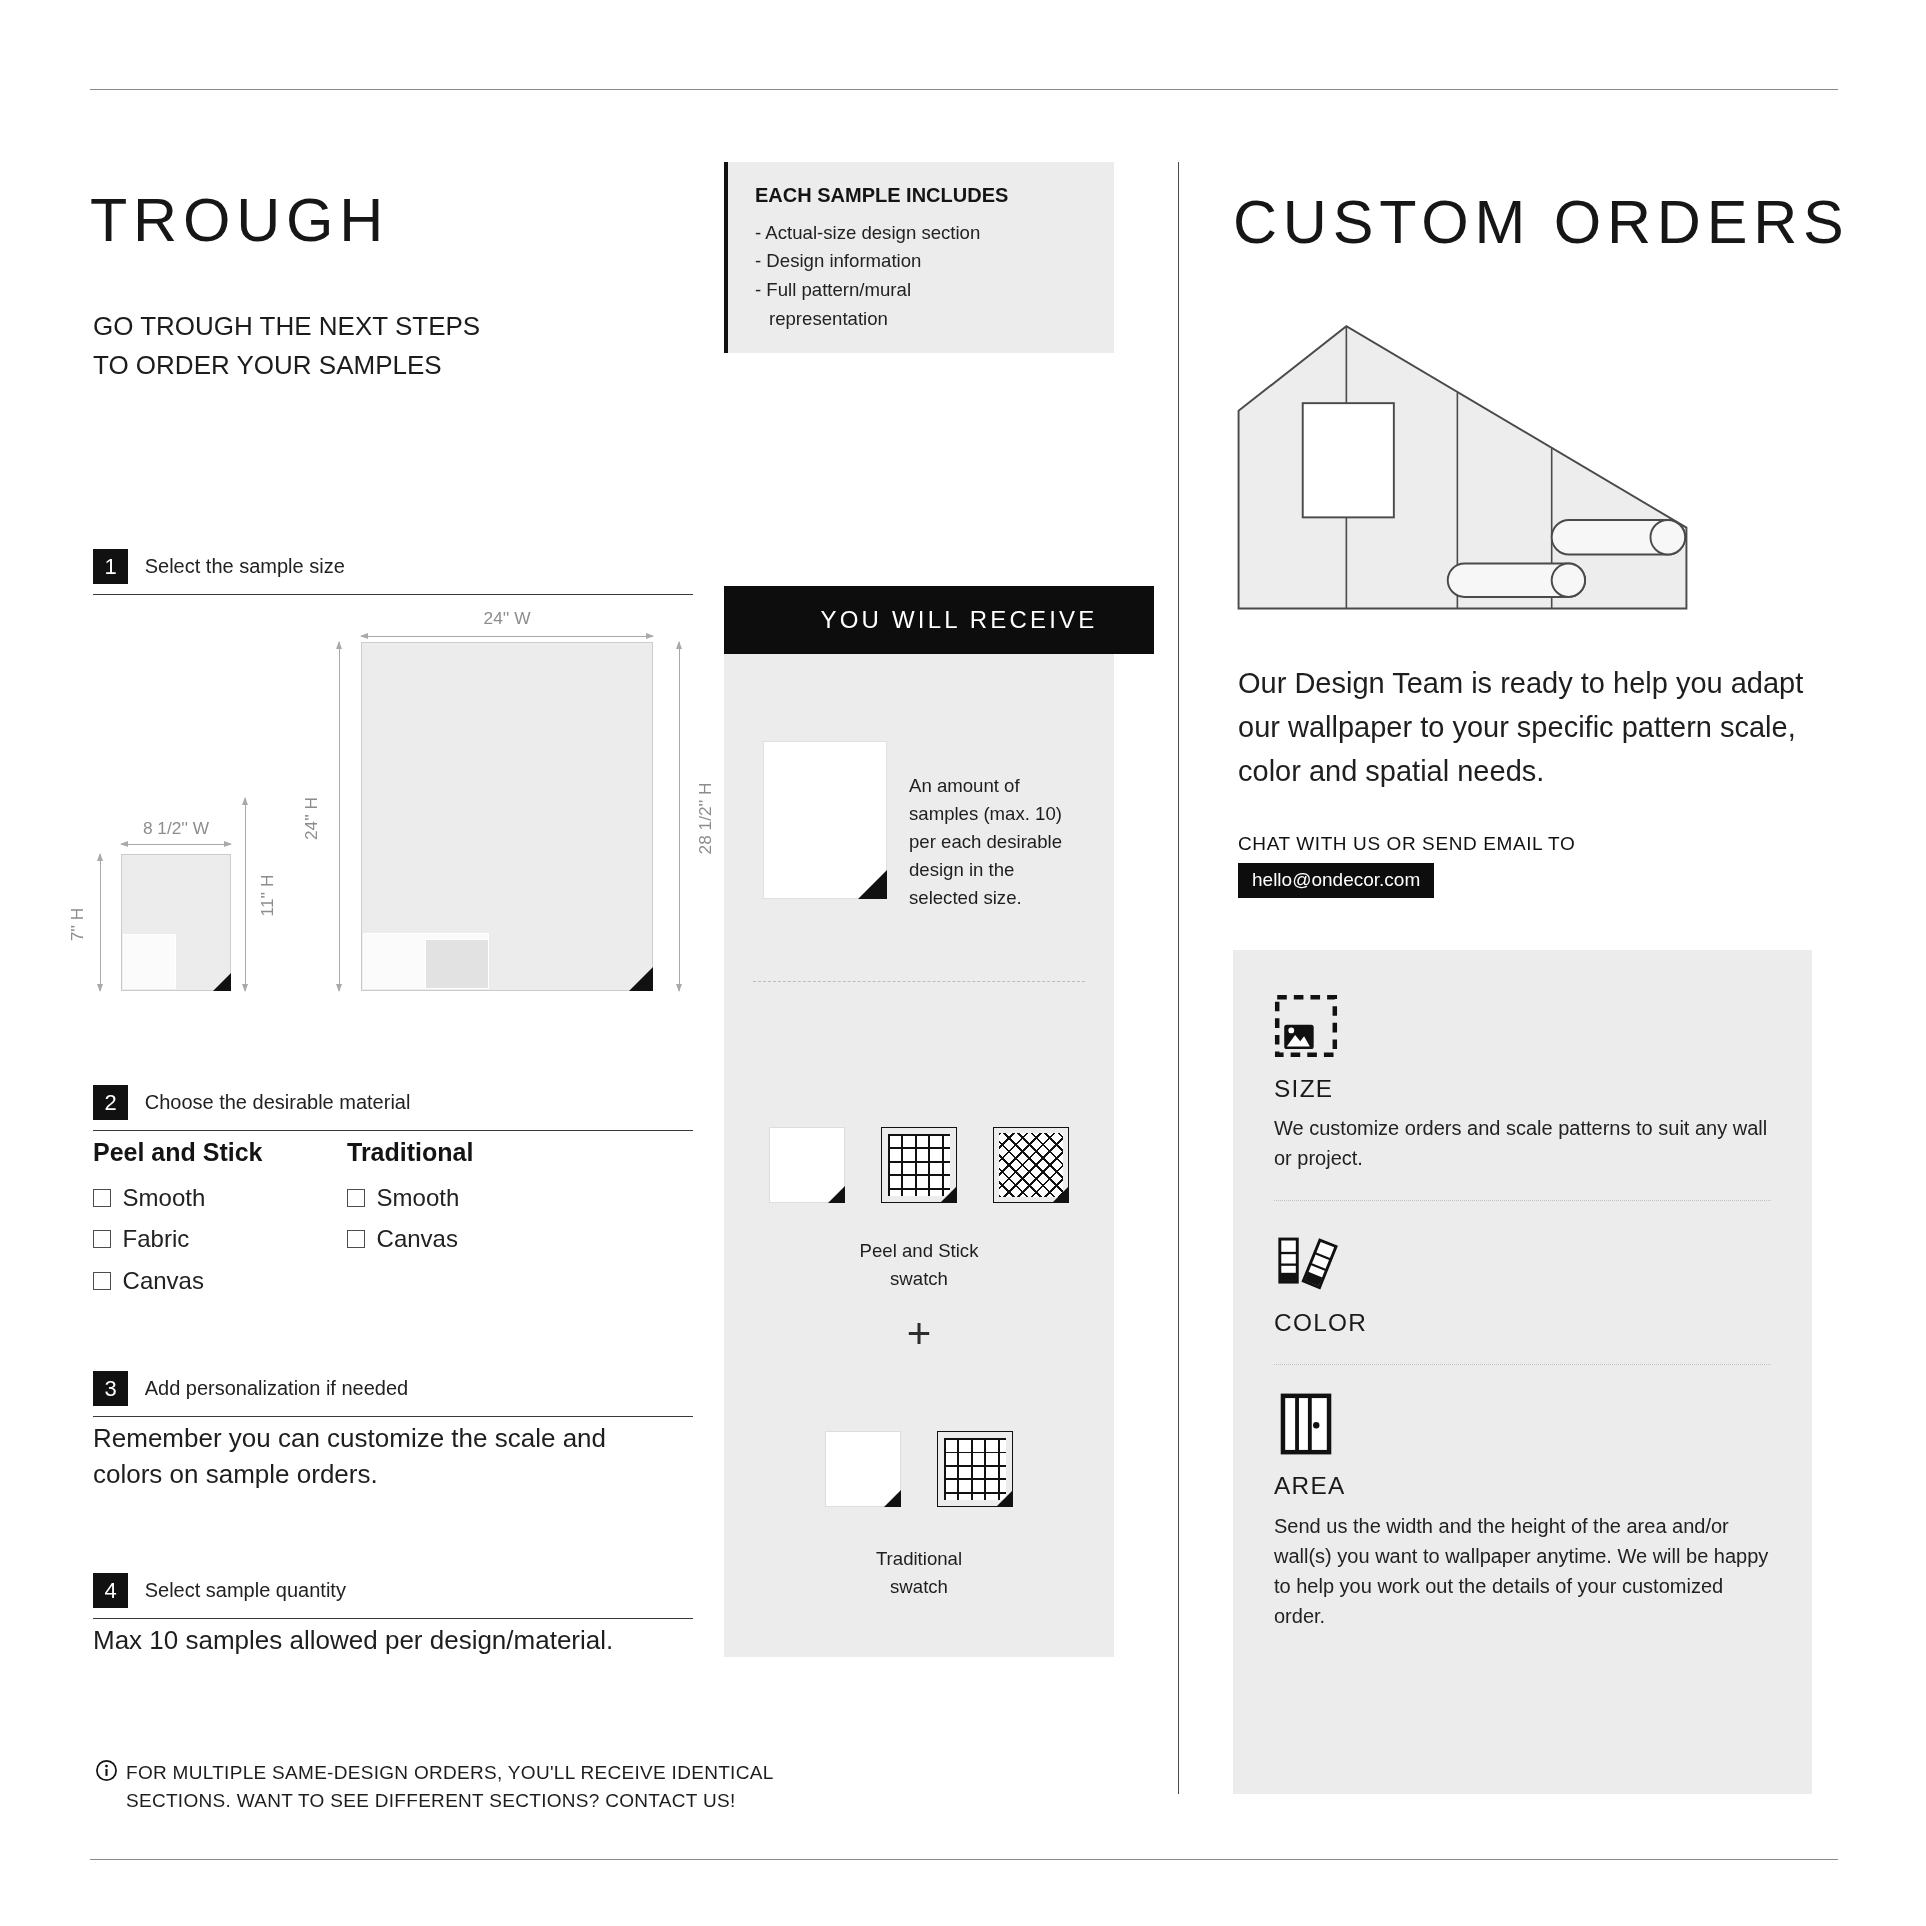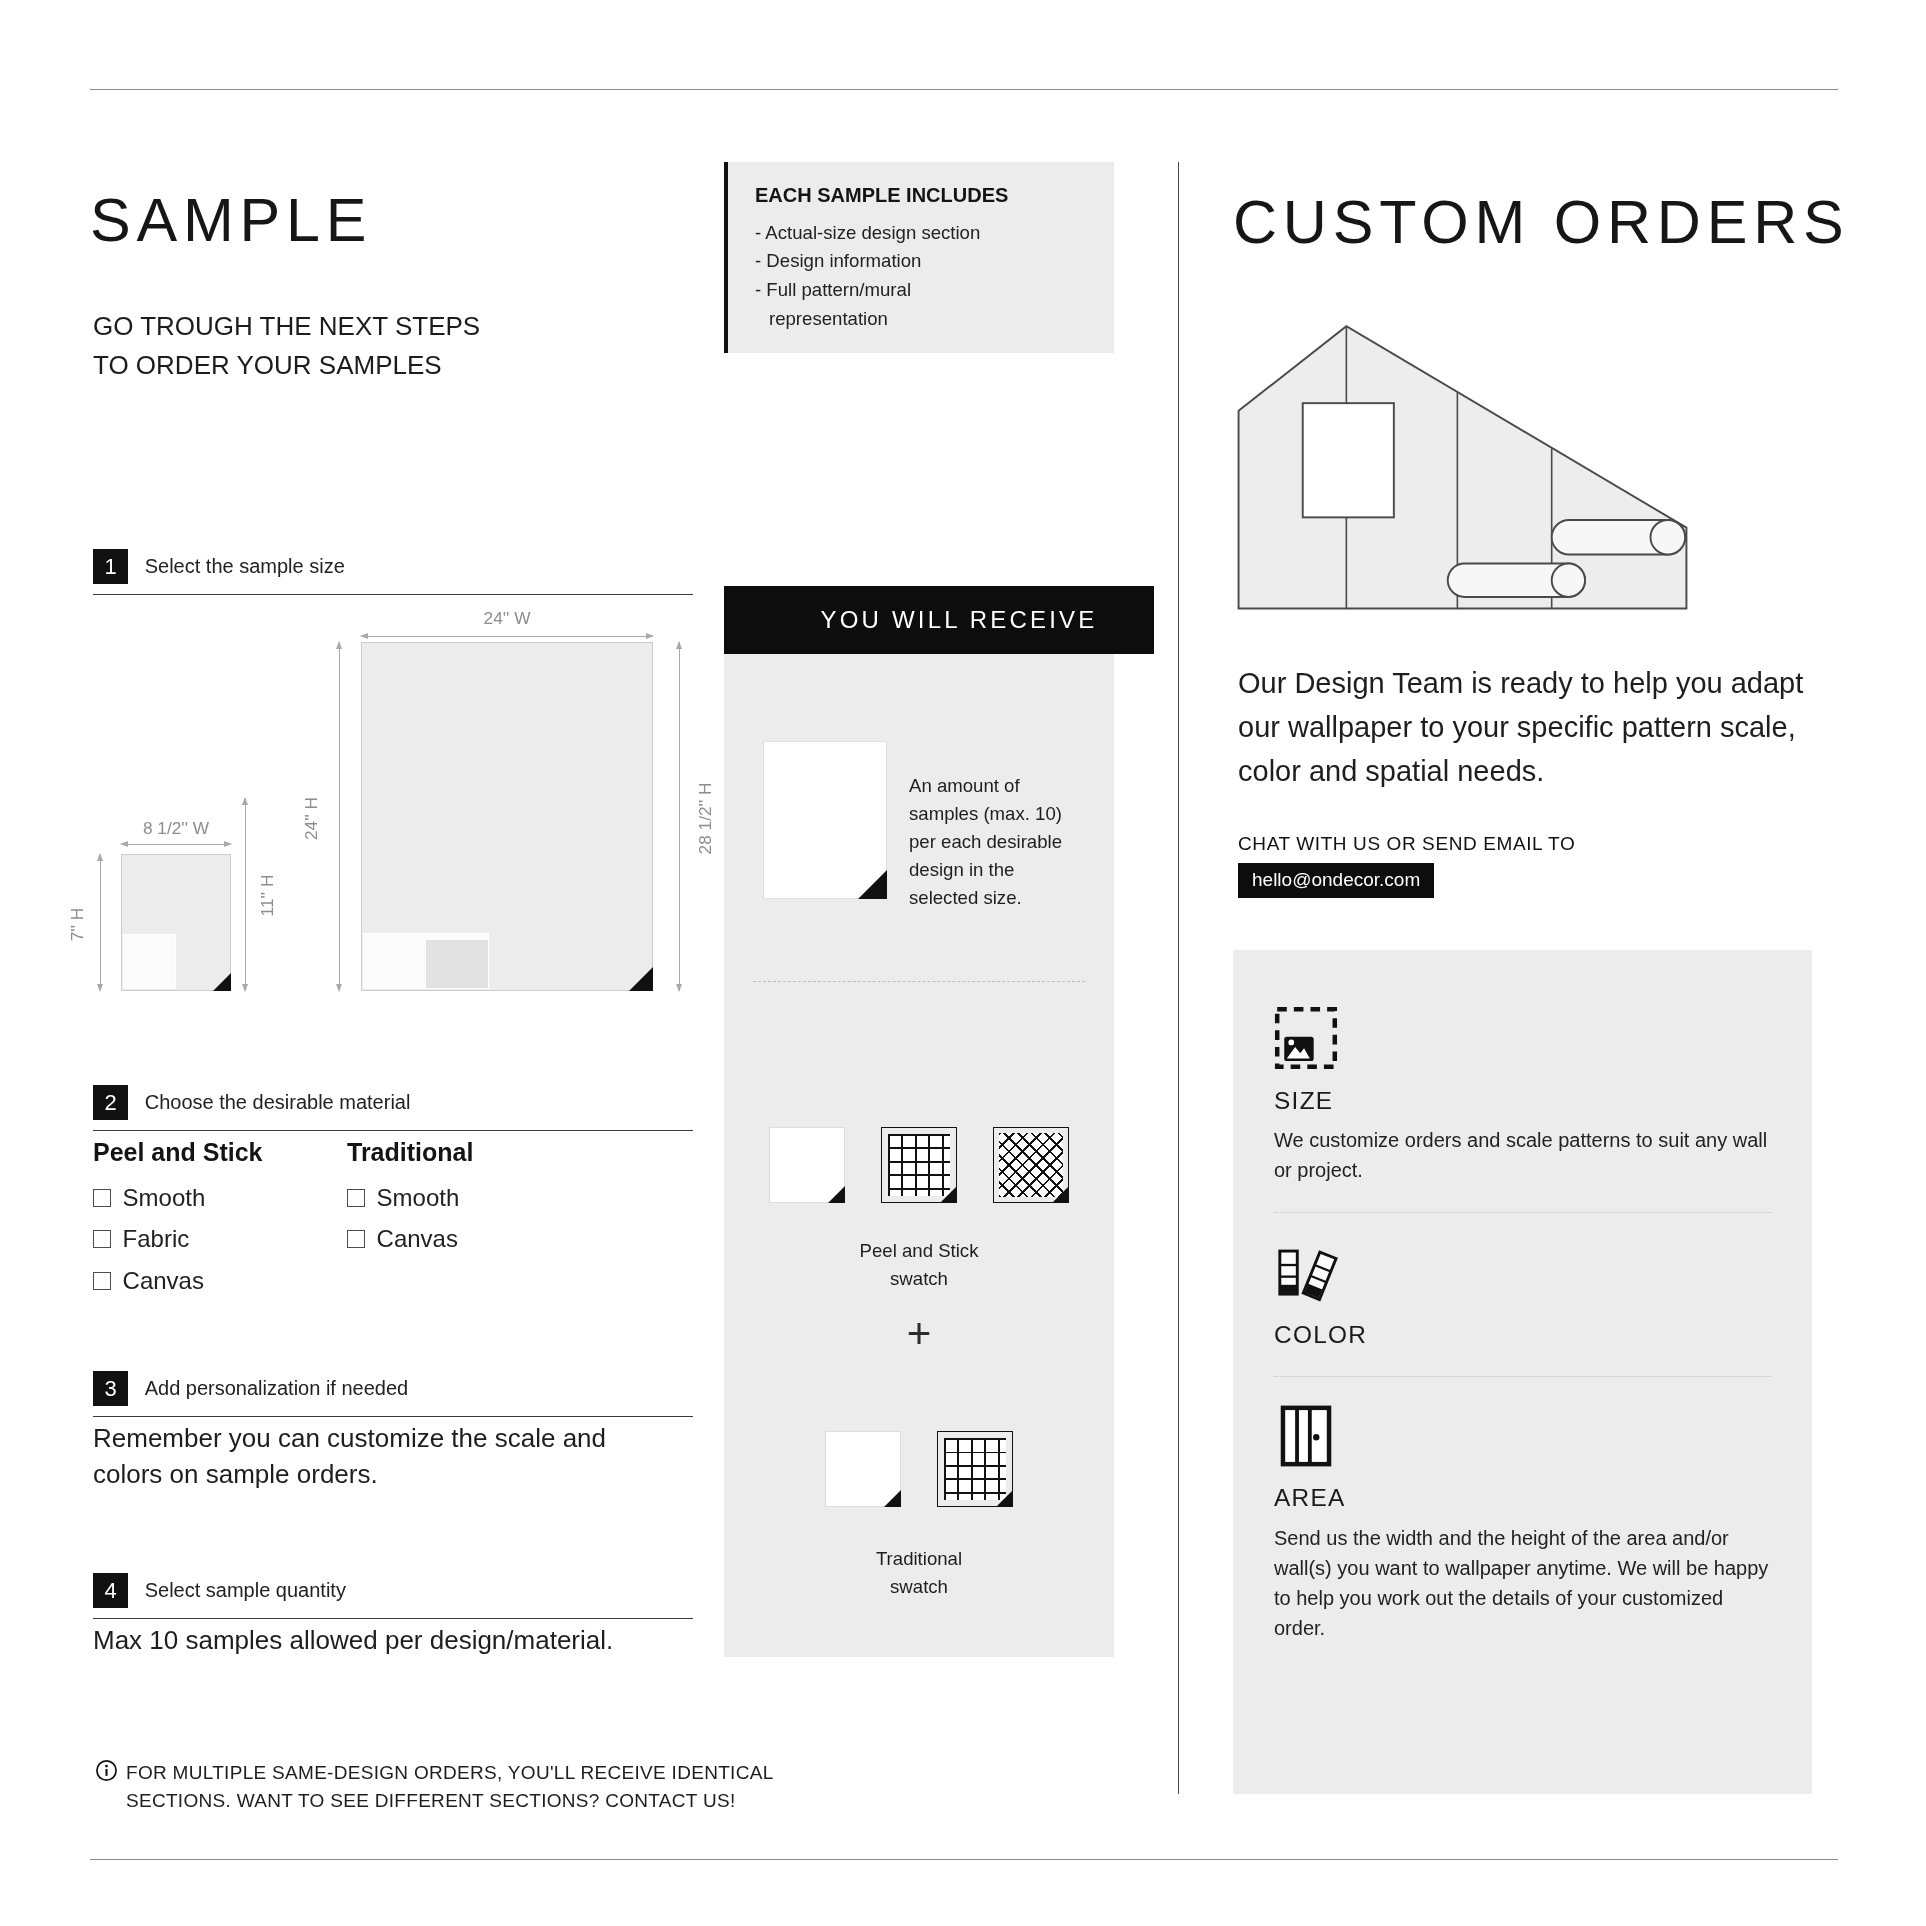--- a/index.html
+++ b/index.html
@@ -112,34 +112,34 @@
   #peel-label{top:583px;} #trad-label{top:891px;}
   #plus{position:absolute;left:0;top:656px;width:100%;text-align:center;font-size:42px;color:#2d2d2d;font-weight:400;}
 
   
   #house{position:absolute;left:1236px;top:321px;width:453px;height:292px;}
   #custom-para{position:absolute;left:1238px;top:661px;width:584px;font-size:29px;line-height:1.52;color:#1e1e1e;}
   #chat-label{position:absolute;left:1238px;top:833px;font-size:19px;letter-spacing:0.6px;color:#111;}
   #email-badge{position:absolute;left:1238px;top:863px;background:#0d0d0d;color:#fff;font-size:19px;
     padding:6.4px 14px;display:inline-block;}
   #custom-panel{position:absolute;left:1233px;top:950px;width:579px;height:844px;background:#ececec;
-    box-sizing:border-box;padding:56px 41px;}
+    box-sizing:border-box;padding:44px 41px;}
   .feature-icon{width:64px;height:64px;display:block;}
   .feature-title{font-size:24.4px;letter-spacing:1.3px;margin:16.7px 0 10.3px;color:#1a1a1a;font-weight:400;}
   .feature-text{font-size:20px;line-height:1.5;color:#222;margin:0;}
   .dot-div{border-top:1.9px dotted #c2c2c2;margin:27px 0;}
 </style>
 </head>
 <body>
 
 <div class="hrule" id="rule-top"></div>
 <div class="hrule" id="rule-bottom"></div>
 <div id="vdivider"></div>
 
-<h1 class="big-title" id="samples-title">SAMPLE</h1>
+<h1 class="big-title" id="samples-title">TROUGH</h1>
 
 <div id="includes">
   <div class="inc-title">EACH SAMPLE INCLUDES</div>
   <div class="inc-item">- Actual-size design section</div>
   <div class="inc-item">- Design information</div>
   <div class="inc-item">- Full pattern/mural</div>
   <div class="inc-item-cont">representation</div>
 </div>
 
 <div id="intro">

